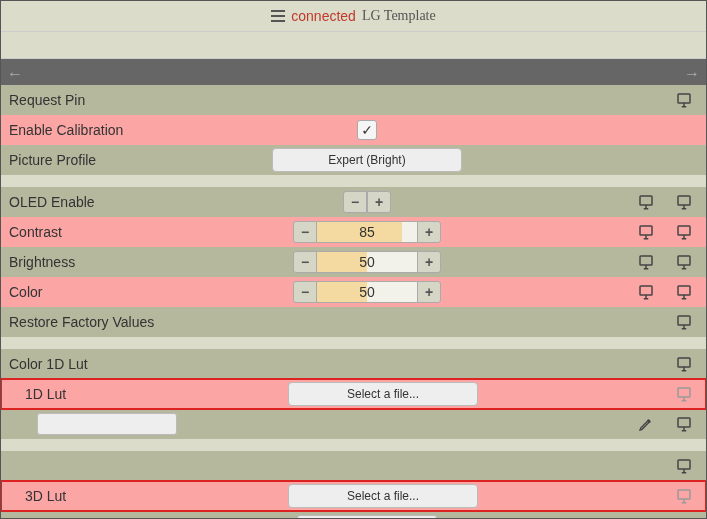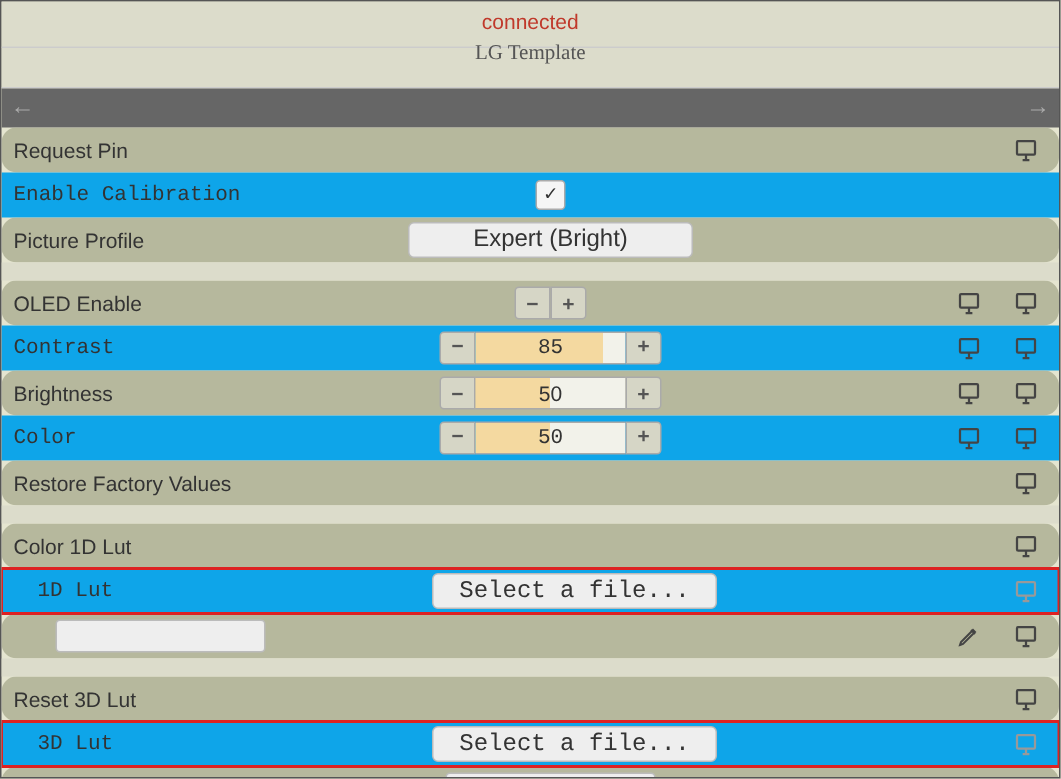--- a/index.html
+++ b/index.html
@@ -14,21 +14,20 @@
     position: relative;
   }
   .header {
     height: 30px;
     background: #dcdccb;
     display: flex;
     align-items: center;
     justify-content: center;
     gap: 6px;
     color: #555;
-    flex-direction: column;
   }
   .hamburger {
     display: inline-flex;
     flex-direction: column;
     gap: 3px;
     cursor: pointer;
   }
   .hamburger span {
     width: 14px; height: 2px; background: #555;
   }
@@ -58,22 +57,22 @@
     flex: 1;
     text-align: center;
   }
   .row {
     height: 30px;
     display: flex;
     align-items: center;
     padding: 0 6px;
     border-bottom: 1px solid rgba(0,0,0,0.0);
   }
-  .row.a { background: #b6b89d; border-radius: 10px; }
-  .row.b { background: #0ea5e9; font-family: Liberation Mono, monospace; }
+  .row.a { background: #b6b89d; }
+  .row.b { background: #fca5a5; }
   .row.gap { background: #dcdccb; height: 12px; }
   .label {
     flex: 0 0 260px;
     color: #333;
     padding-left: 2px;
   }
   .control {
     flex: 0 0 200px;
     display: flex;
     align-items: center;
@@ -94,21 +93,21 @@
     width: 190px;
     height: 24px;
     background: #eee;
     border: 1px solid #bbb;
     border-radius: 4px;
     display: flex;
     align-items: center;
     justify-content: center;
     color: #333;
     cursor: pointer;
-    font-size: 16px;
+    font-size: 12px;
   }
   .stepper {
     display: flex;
     align-items: center;
     gap: 0;
   }
   .stepper .minus, .stepper .plus {
     width: 24px; height: 22px;
     background: #d6d6c6;
     border: 1px solid #aaa;
@@ -366,21 +365,20 @@
           <rect x="4" y="4" width="16" height="12" rx="1"></rect>
           <path d="M12 16v5M9 21h6"></path>
         </svg>
       </span>
   </div>
 </div>
 
 <div class="row gap"></div>
 
 <div class="row a">
-  <div class="label">Reset 3D Lut</div>
   <div class="control"></div>
   <div class="icons">
     <span class="icon">
         <svg width="18" height="18" viewBox="0 0 24 24" fill="none" stroke="currentColor" stroke-width="2">
           <rect x="4" y="4" width="16" height="12" rx="1"></rect>
           <path d="M12 16v5M9 21h6"></path>
         </svg>
       </span>
   </div>
 </div>

